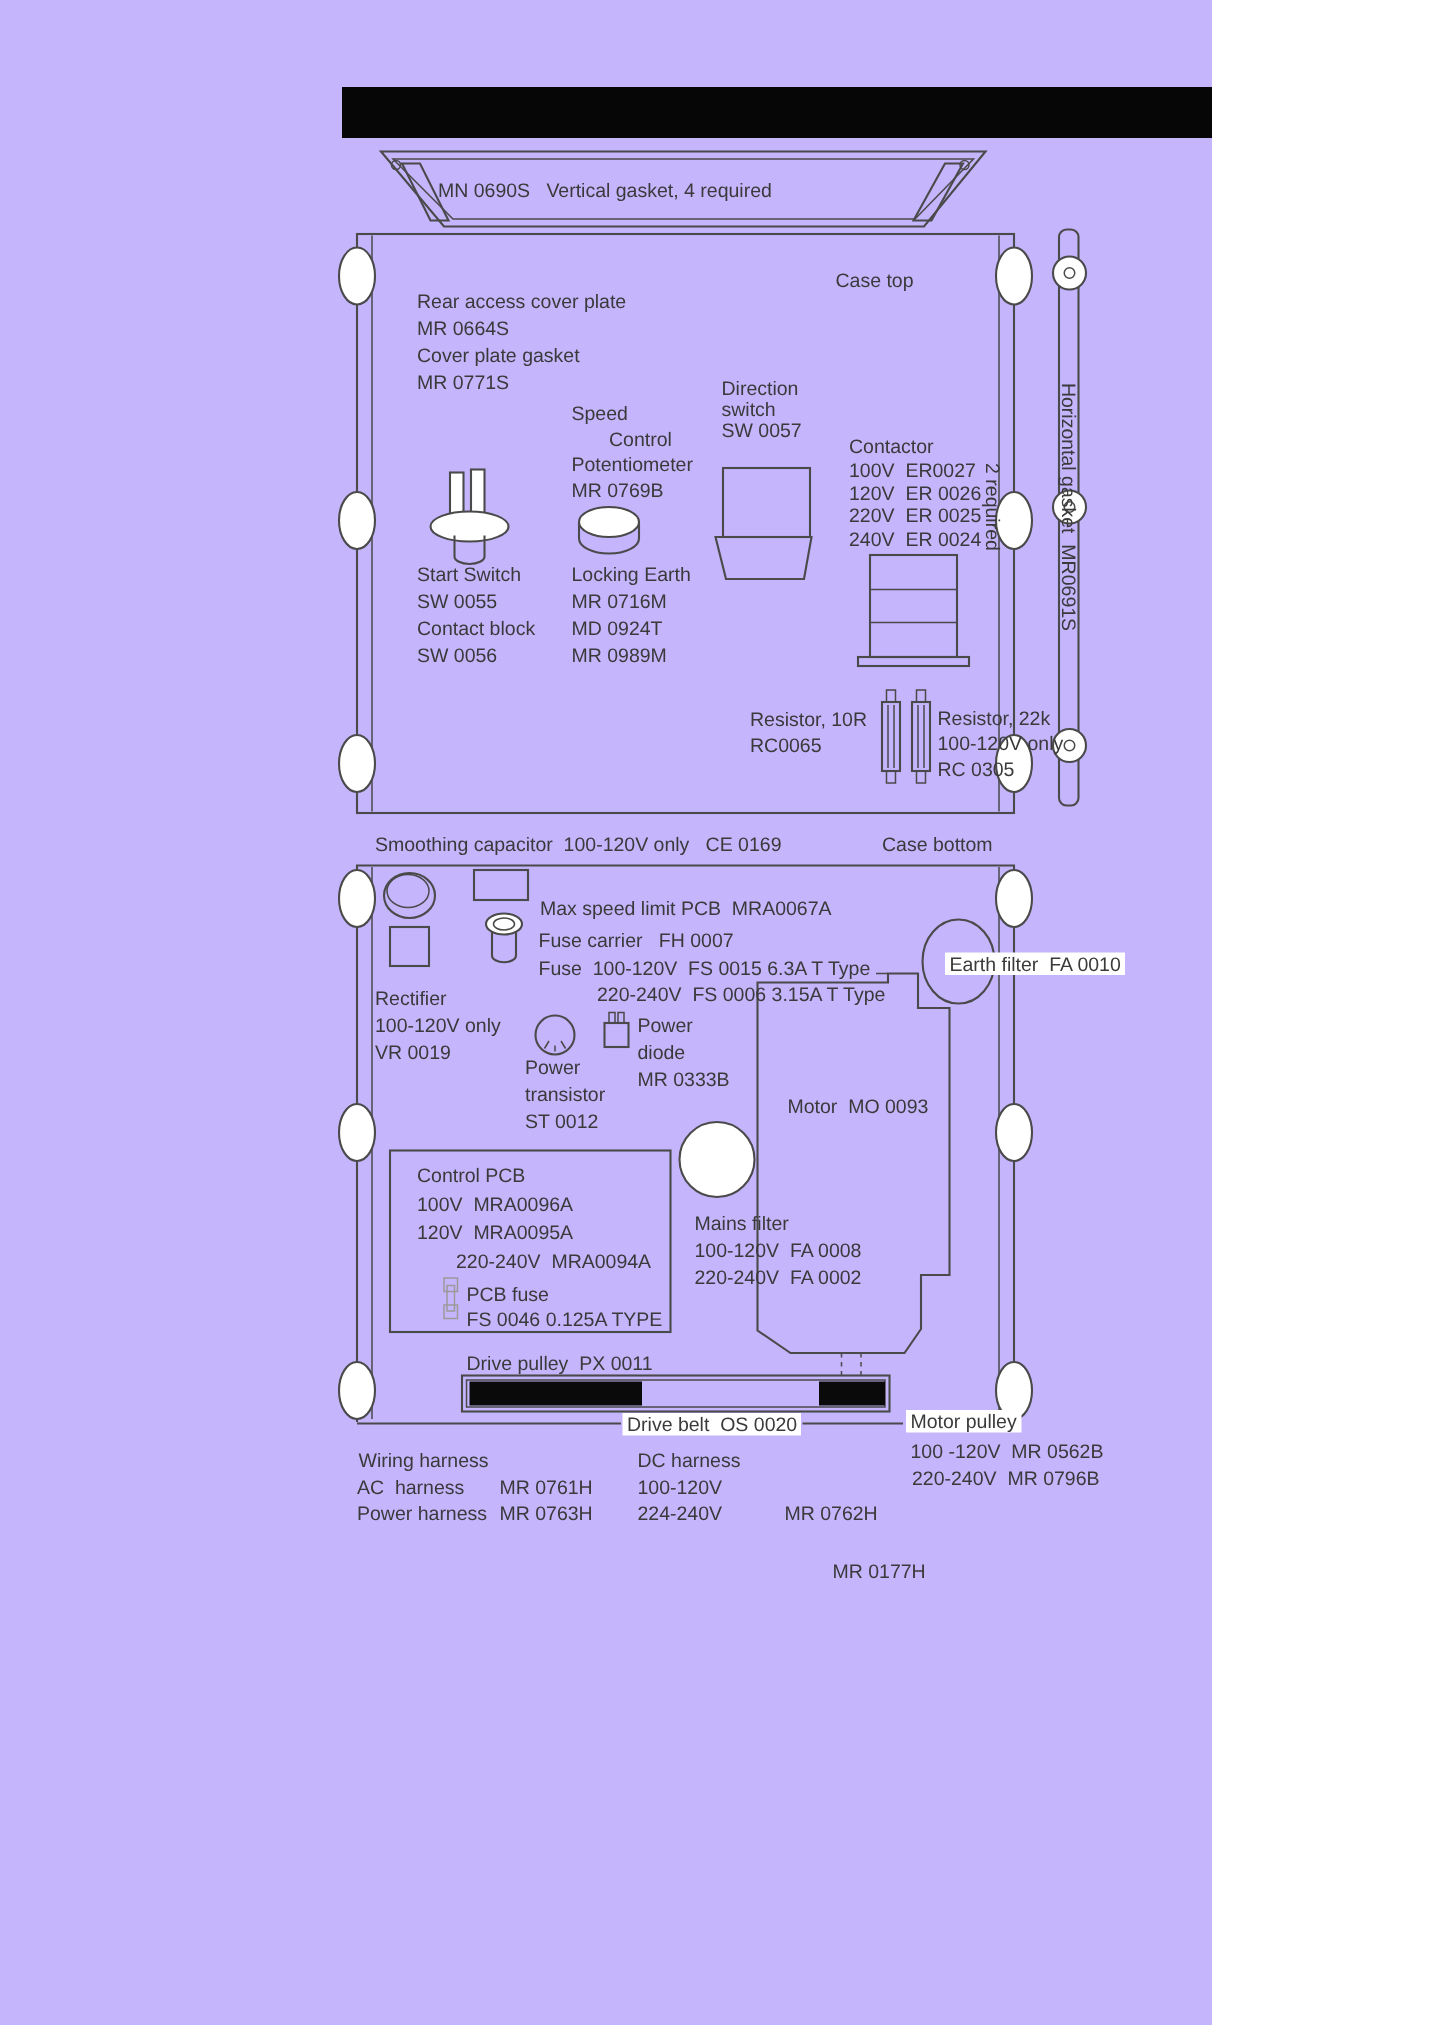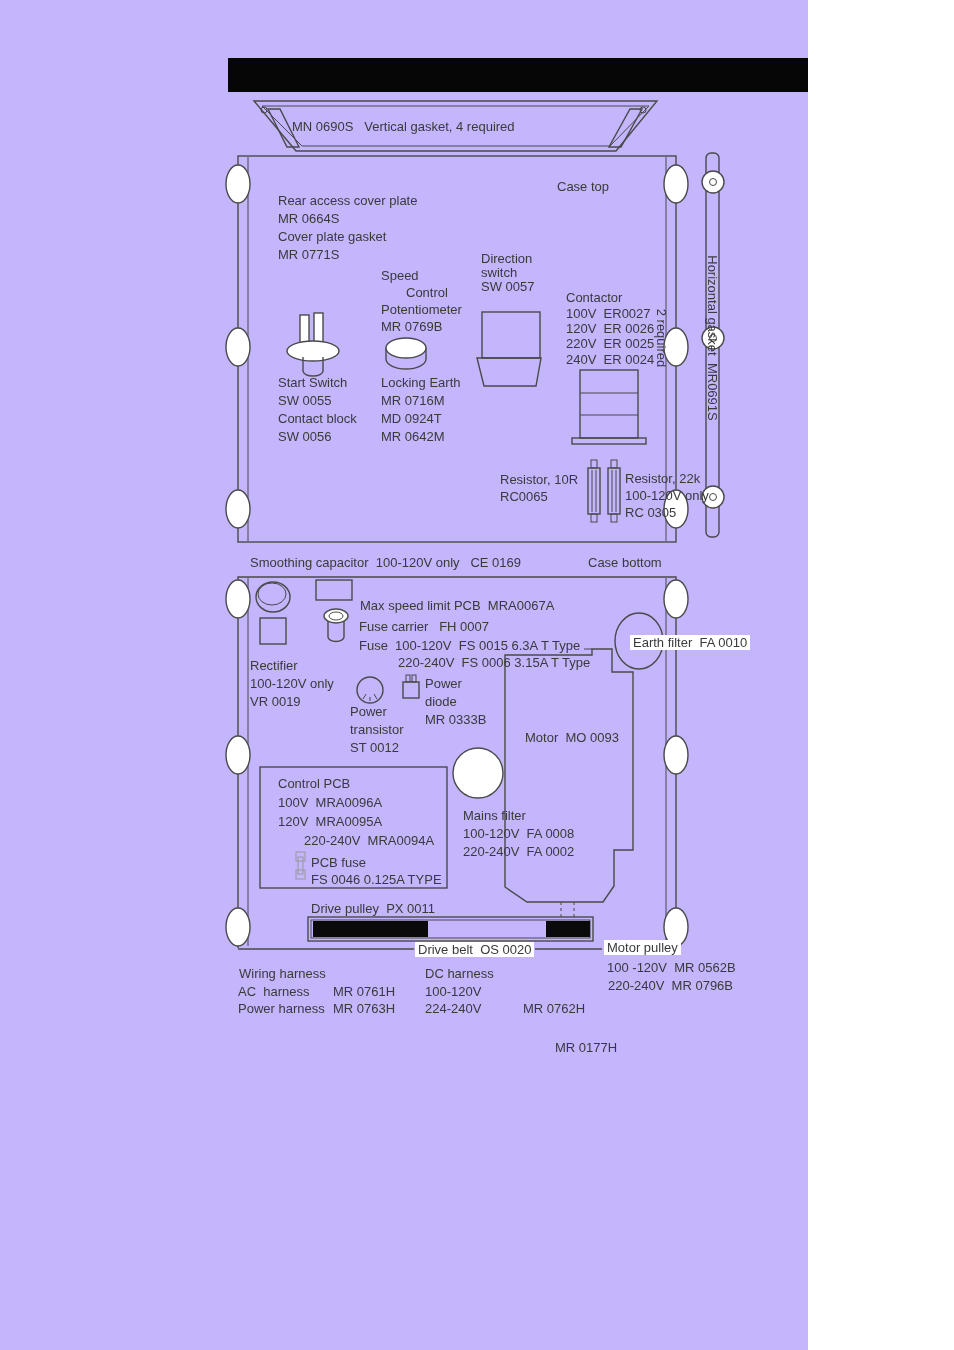--- a/index.html
+++ b/index.html
@@ -192,21 +192,21 @@
   <div class="lbl" style="left:566px;top:352px;">240V  ER 0024</div>
 
   <div class="lbl" style="left:278px;top:375px;">Start Switch</div>
   <div class="lbl" style="left:278px;top:393px;">SW 0055</div>
   <div class="lbl" style="left:278px;top:411px;">Contact block</div>
   <div class="lbl" style="left:278px;top:429px;">SW 0056</div>
 
   <div class="lbl" style="left:381px;top:375px;">Locking Earth</div>
   <div class="lbl" style="left:381px;top:393px;">MR 0716M</div>
   <div class="lbl" style="left:381px;top:411px;">MD 0924T</div>
-  <div class="lbl" style="left:381px;top:429px;">MR 0642M</div>
+  <div class="lbl" style="left:381px;top:429px;">MR 0989M</div>
 
   <div class="lbl" style="left:500px;top:472px;">Resistor, 10R</div>
   <div class="lbl" style="left:500px;top:489px;">RC0065</div>
   <div class="lbl" style="left:625px;top:471px;">Resistor, 22k</div>
   <div class="lbl" style="left:625px;top:488px;">100-120V only</div>
   <div class="lbl" style="left:625px;top:505px;">RC 0305</div>
 
   <div class="rot-wrap">
     <div>Horizontal gasket  MR0691S</div>
     <div>2 required</div>

